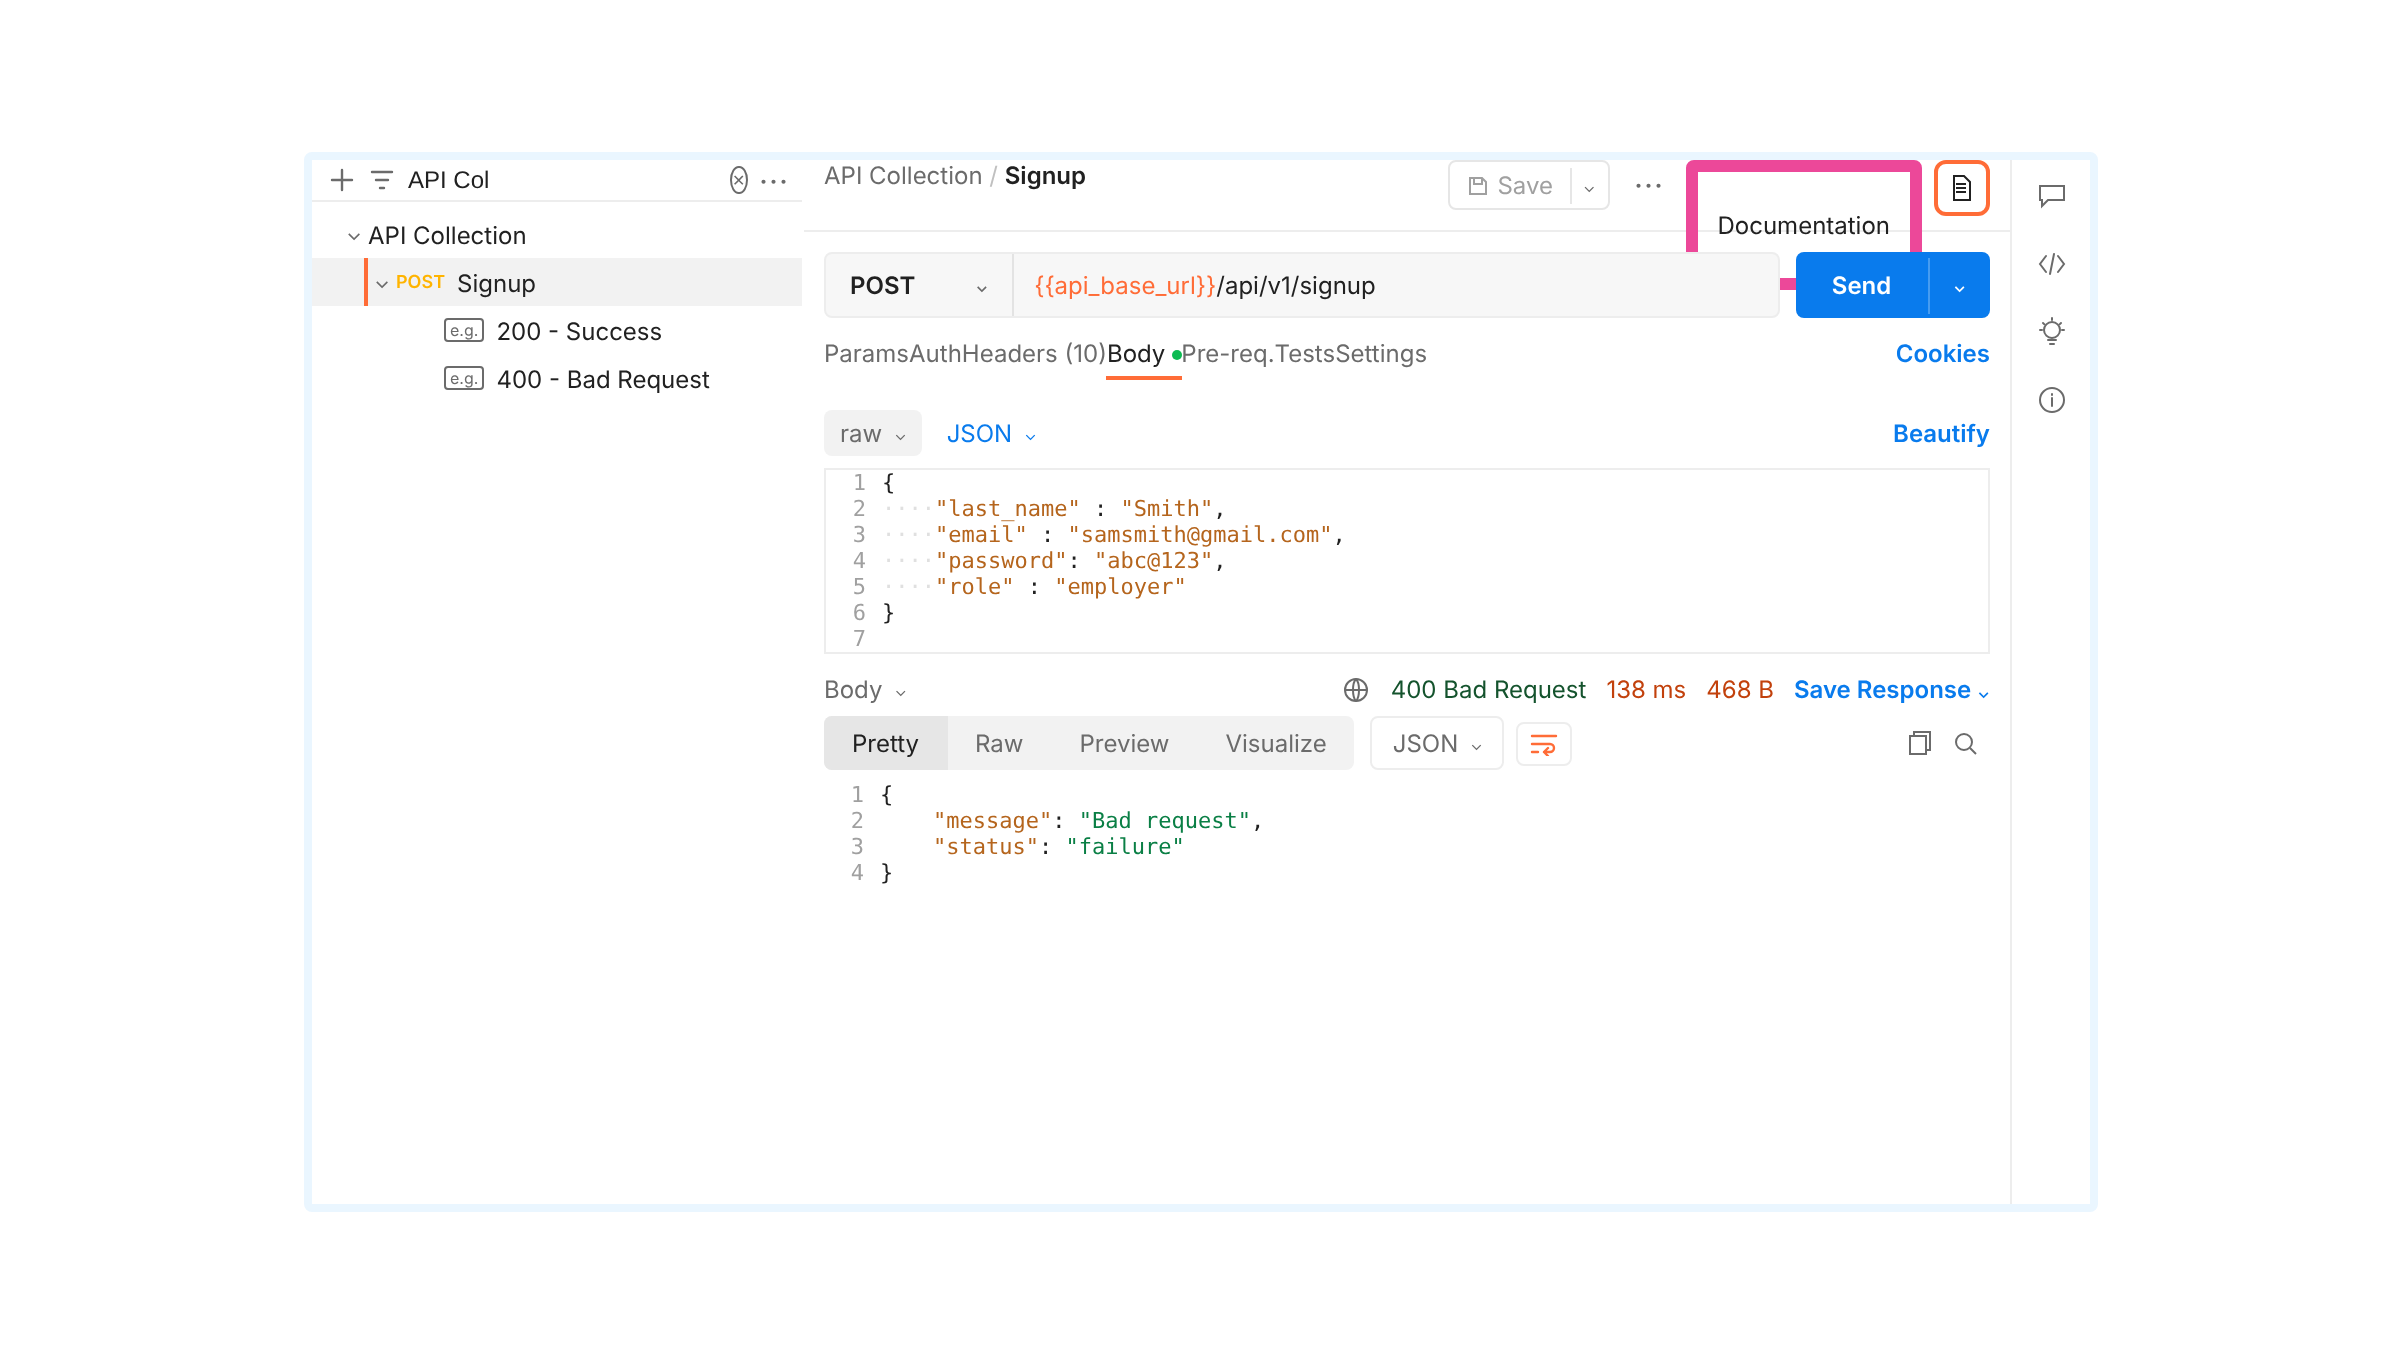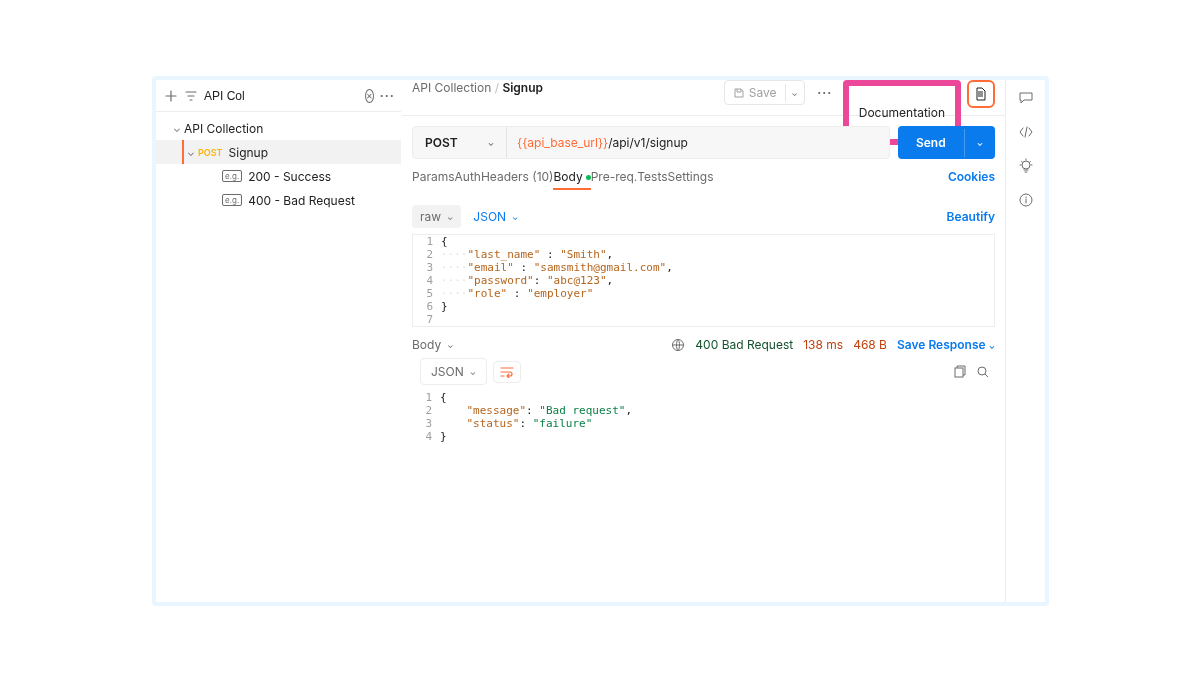--- a/index.html
+++ b/index.html
@@ -26,21 +26,21 @@
 
 .sidebar {
   width: 246px;
   border-right: 1px solid transparent;
   display: flex;
   flex-direction: column;
 }
 .side-top {
   display: flex;
   align-items: center;
-  height: 32px;
+  height: 21px;
   padding: 0 8px;
   gap: 6px;
   border-bottom: 1px solid #ededed;
 }
 .icon-btn {
   width: 24px; height: 24px;
   display: flex; align-items: center; justify-content: center;
   color: #6b6b6b;
   border-radius: 4px;
   cursor: pointer;
@@ -459,20 +459,26 @@
           </svg>
         <span class="status-bad">400 Bad Request</span>
         <span class="meta">138 ms</span>
         <span class="meta">468 B</span>
         <span class="link-blue">
           <span>Save Response</span> <span class="chev-down" style="color:#097bed">⌄</span>
         </span>
       </div>
 
       <div class="resp-tabs">
+        <div class="resp-tab-group">
+          <div class="resp-tab active">Pretty</div>
+          <div class="resp-tab">Raw</div>
+          <div class="resp-tab">Preview</div>
+          <div class="resp-tab">Visualize</div>
+        </div>
         <div class="json-dd">
           <span>JSON</span>
           <span class="chev-down">⌄</span>
         </div>
         <div class="wrap-btn">
           <svg width="14" height="12" viewBox="0 0 14 12">
               <path d="M1 2h12M1 6h9a2 2 0 010 4H7m0 0l2-2m-2 2l2 2M1 10h3" fill="none" stroke="#ff6c37" stroke-width="1.2" stroke-linecap="round"></path>
             </svg>
         </div>
         <span class="sp"></span>

